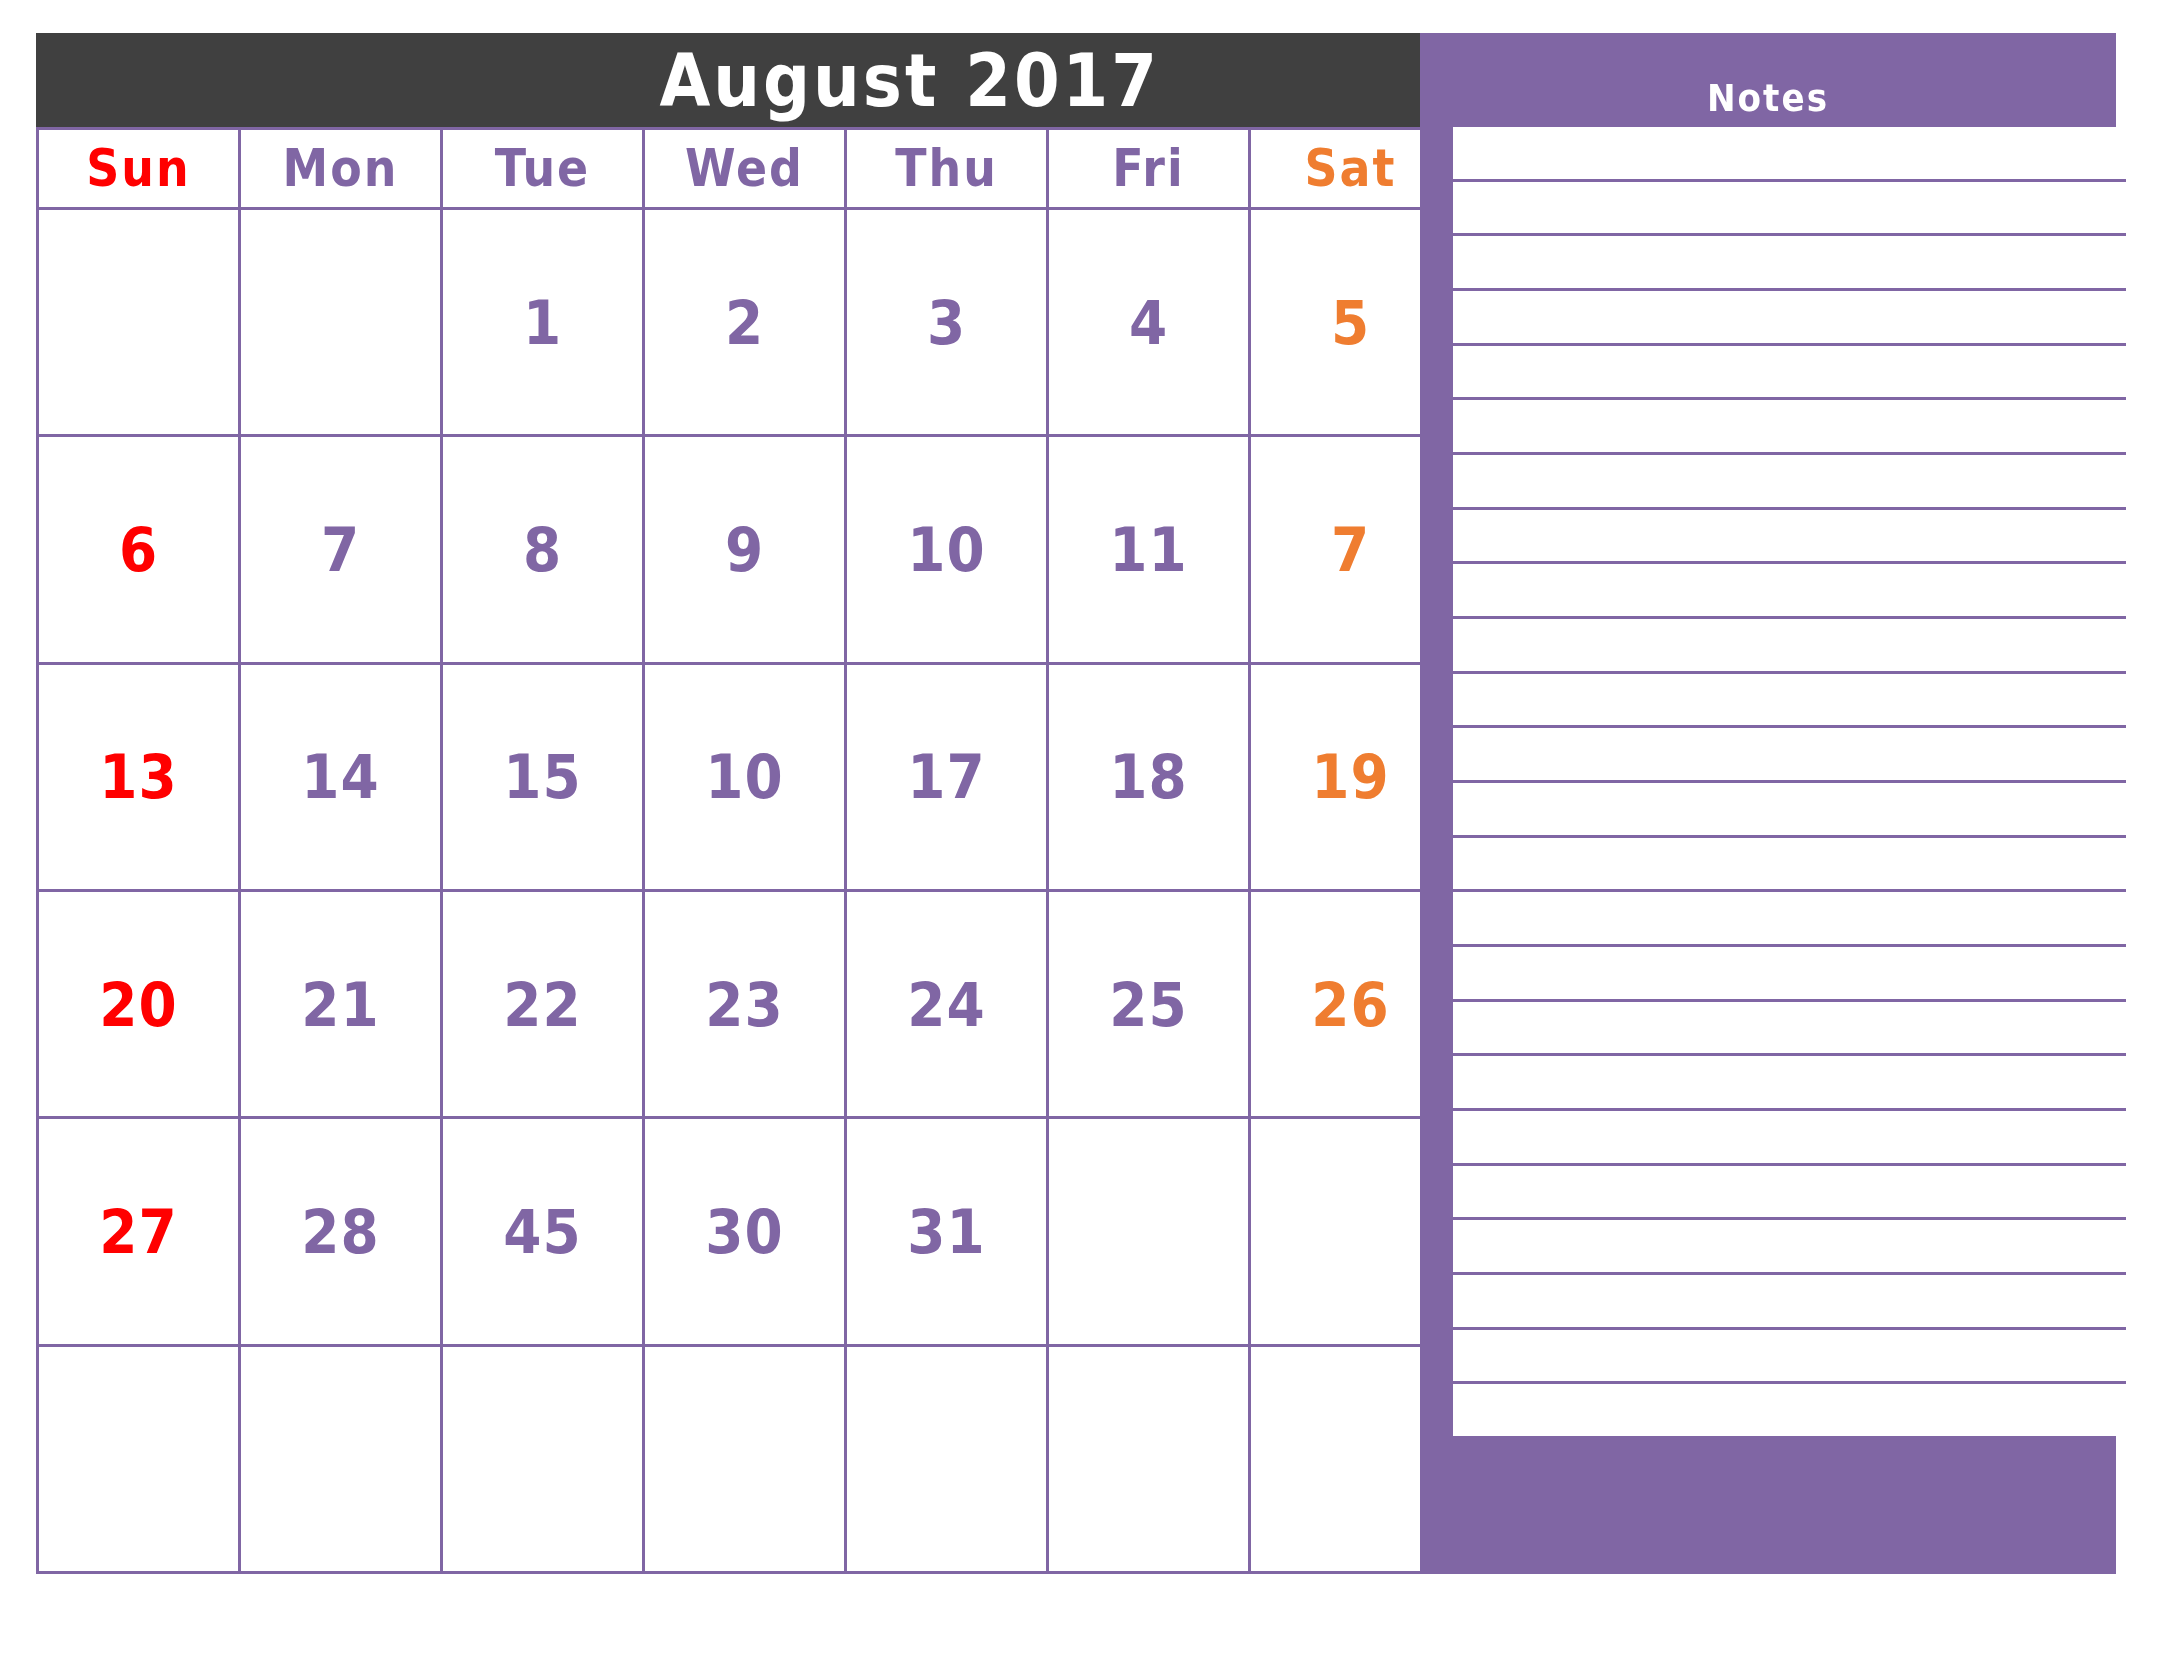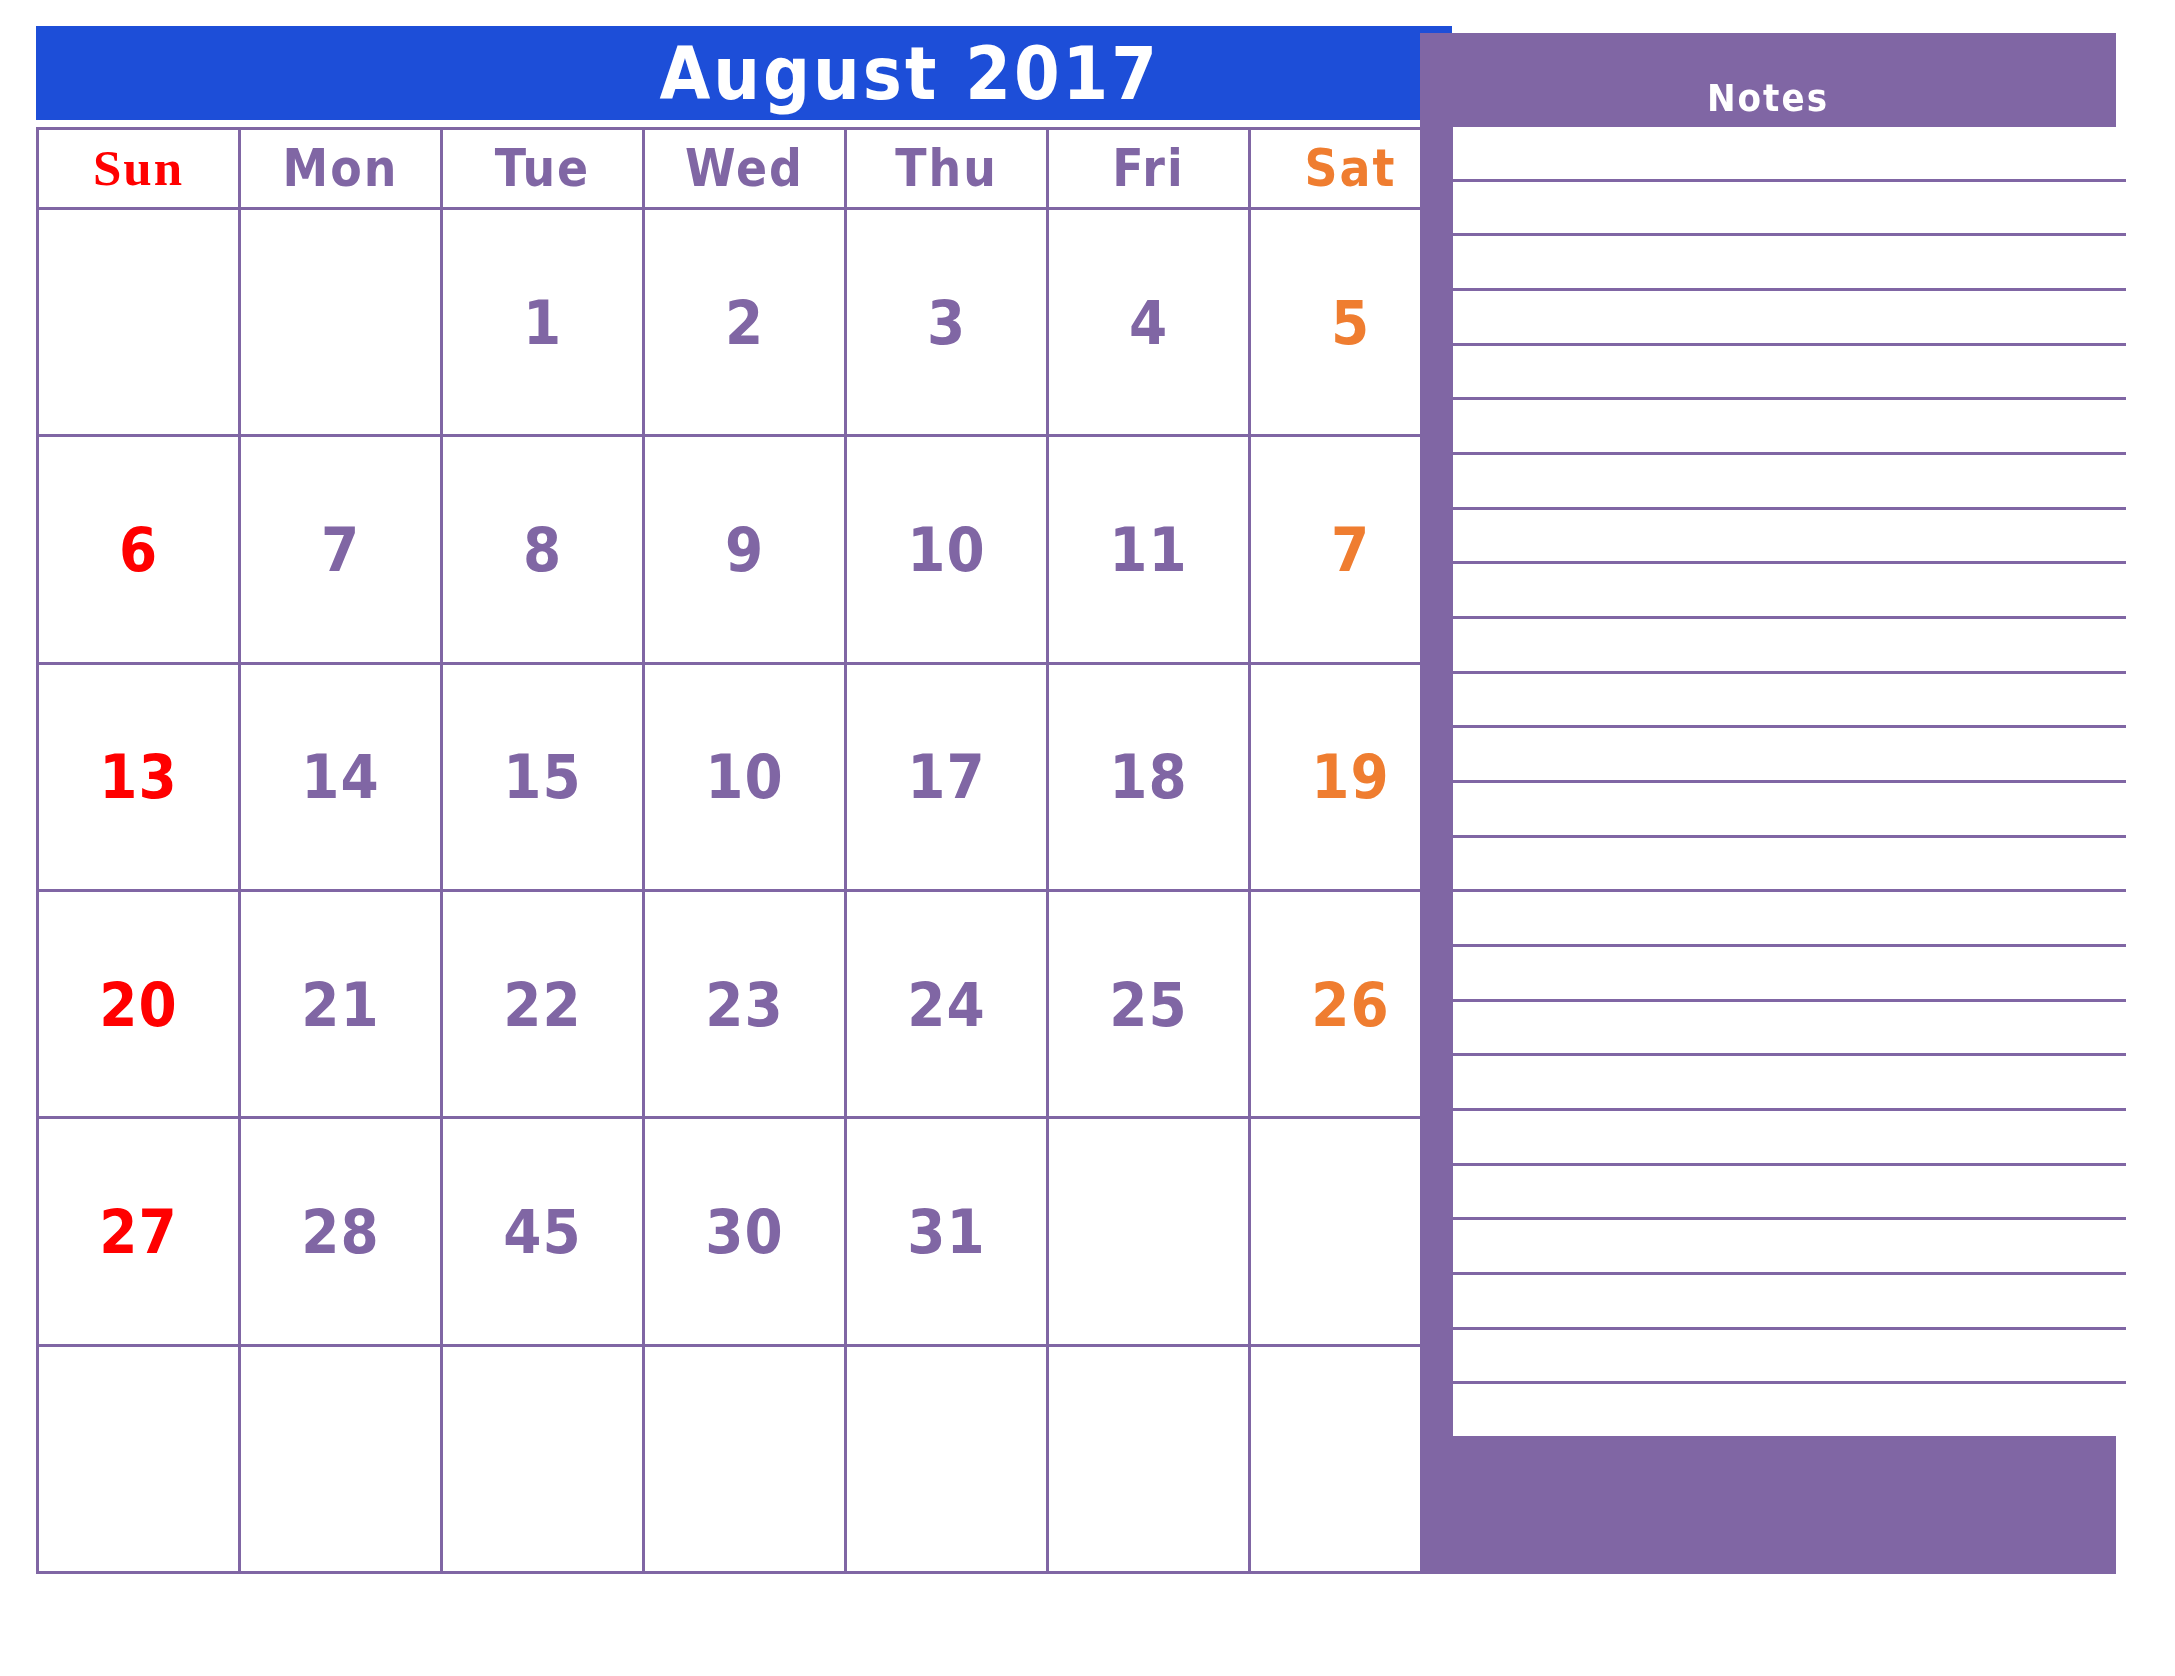--- a/index.html
+++ b/index.html
@@ -19,24 +19,24 @@
     position: relative;
     width: 2175px;
     height: 1676px;
     background: #ffffff;
   }
 
   
   .title-banner {
     position: absolute;
     left: 36px;
-    top: 26px;
+    top: 33px;
     width: 1416px;
     height: 94px;
-    background: #1d4ed8;
+    background: #404040;
     box-sizing: border-box;
     padding-left: 28px;
   }
   .title-text {
     position: absolute;
     right: 292px;
     top: 50%;
     transform: translateY(-50%);
     color: #ffffff;
     font-family: "Liberation Sans Narrow", "DejaVu Sans Condensed", "Liberation Sans", sans-serif;
@@ -75,21 +75,21 @@
     display: flex;
     align-items: center;
     justify-content: center;
     font-family: "Liberation Sans Narrow", "DejaVu Sans Condensed", "Liberation Sans", sans-serif;
     font-size: 51px;
     font-weight: bold;
     letter-spacing: 2px;
     color: #8066a4;
     line-height: 1;
   }
-  .dow.sun { color: #ff0000; font-family: Liberation Serif, serif; }
+  .dow.sun { color: #ff0000; }
   .dow.sat { color: #ef7d30; }
 
   
   .day {
     display: flex;
     align-items: center;
     justify-content: center;
   }
   .day-num {
     font-family: "Liberation Sans Narrow", "DejaVu Sans Condensed", "Liberation Sans", sans-serif;

